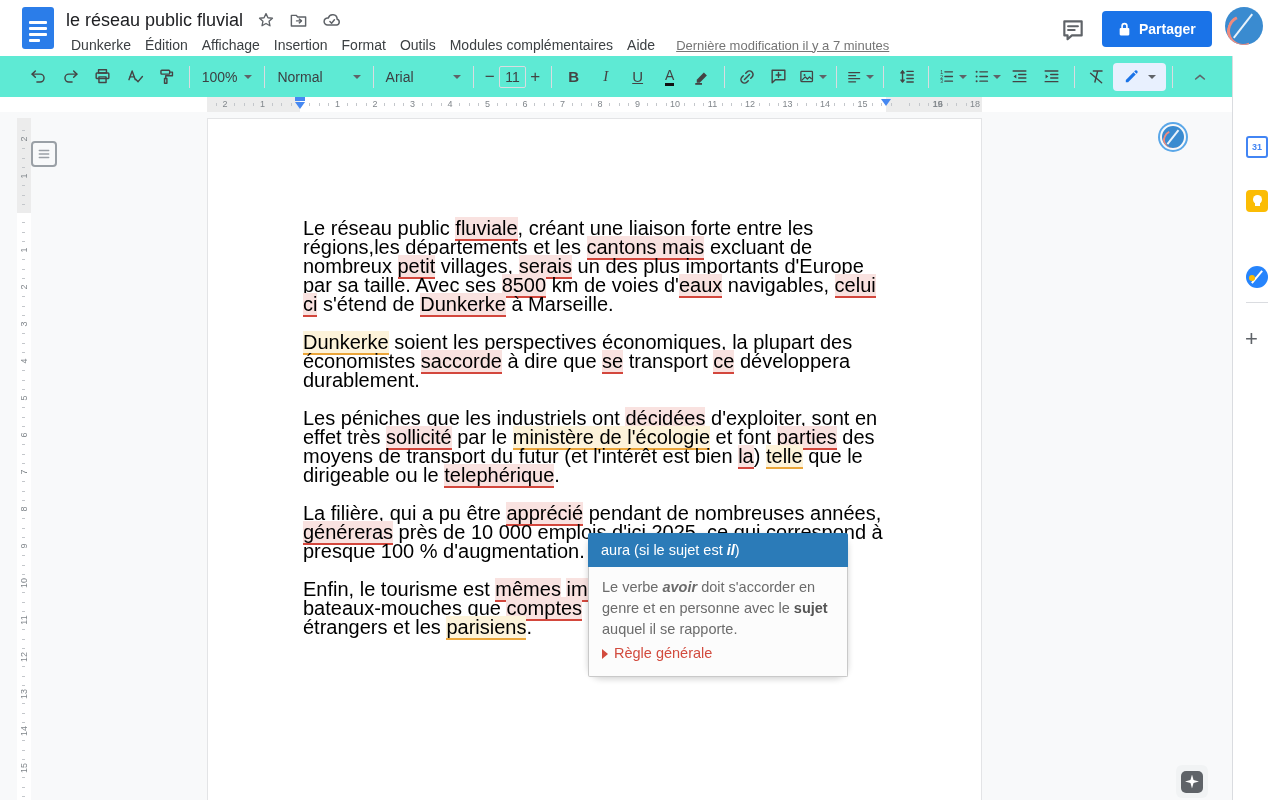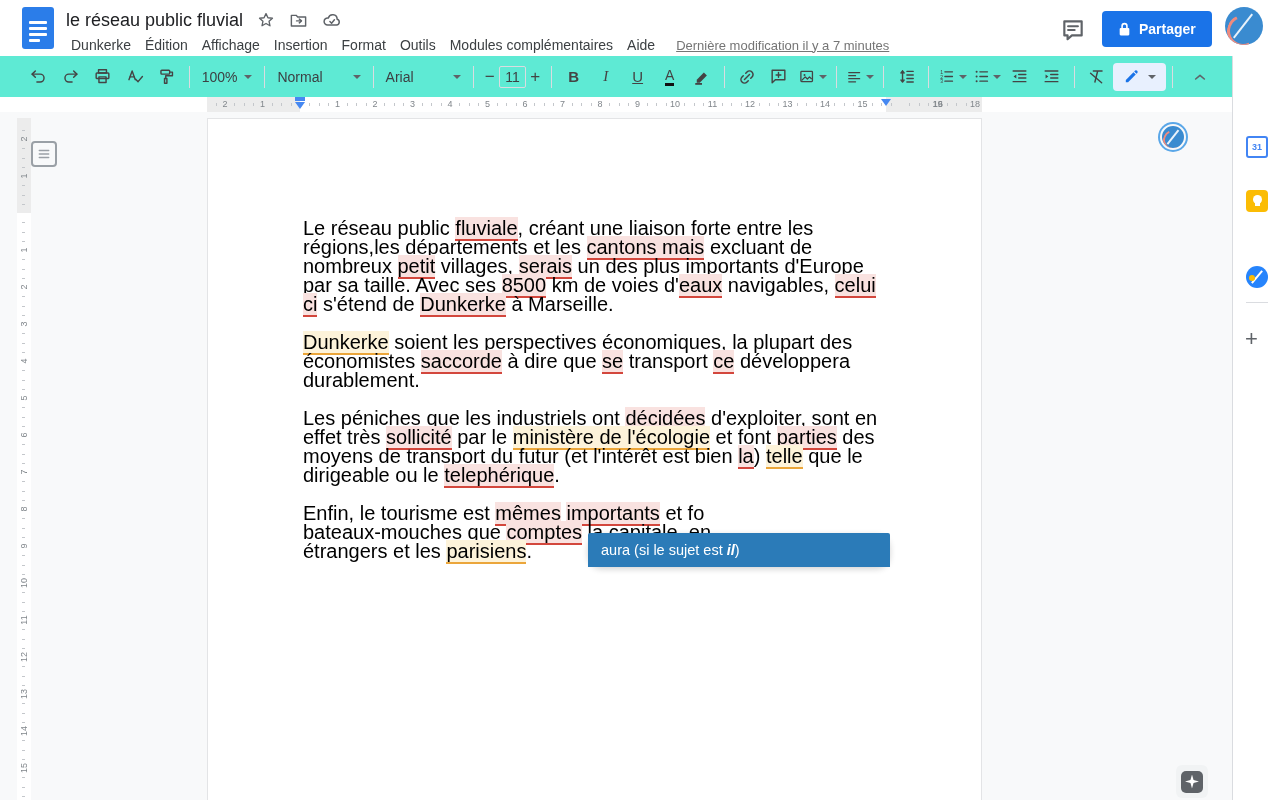--- a/index.html
+++ b/index.html
@@ -67,21 +67,21 @@
   .mk-orange{background:#fdf3da;border-bottom:2px solid #eba63b}
   .caret{display:inline-block;width:2px;height:16px;background:#000;vertical-align:-3px;margin:0 -1px}
 
   .mini-avatar{position:absolute;left:1160px;top:124px;width:22px;height:22px;border-radius:50%;background:#3a8bd0;
                border:2px solid #f8f9fa;box-shadow:0 0 0 2px #5aa7e8;overflow:hidden;cursor:pointer}
   .mini-avatar:before{content:"";position:absolute;left:10px;top:2px;width:1.6px;height:18px;background:#e8f2fb;transform:rotate(38deg)}
   .mini-avatar:after{content:"";position:absolute;left:1px;top:4px;width:16px;height:16px;border:2px solid transparent;
                border-left-color:#ef8b7e;border-bottom-color:#ef8b7e;border-radius:50%;transform:rotate(20deg)}
 
   
-  .popup{position:absolute;left:588px;top:533px;width:302px;box-shadow:0 2px 6px rgba(0,0,0,.18);border-radius:14px}
+  .popup{position:absolute;left:588px;top:533px;width:260px;box-shadow:0 2px 6px rgba(0,0,0,.18);border-radius:14px}
   .popup-head{background:#2b7bb8;color:#fff;font-size:14.5px;padding:9px 13px;border-radius:2px 2px 0 0}
   .popup-body{background:#fcfcfc;border:1px solid #c9c9c9;border-top:none;padding:10px 13px 12px;
               font-size:14.5px;line-height:21px;color:#6b6b6b;border-radius:0 0 2px 2px}
   .popup-link{margin-top:3px;color:#d24b3e;display:flex;align-items:center;gap:6px;cursor:pointer}
   .popup-link i{width:0;height:0;border-top:5px solid transparent;border-bottom:5px solid transparent;border-left:6px solid #d24b3e}
 
   
   .rail{position:absolute;left:1232px;top:56px;width:48px;height:744px;background:#fff;border-left:1px solid #dadce0}
   .rail-icn{position:absolute;left:13px;width:22px;height:22px;cursor:pointer}
   .cal{background:#fff;border:2px solid #4285f4;border-radius:3px;width:18px;height:18px;display:flex;align-items:center;justify-content:center;
@@ -487,28 +487,36 @@
   <svg class="ico" width="14" height="14" viewBox="0 0 24 24" style="stroke:#9aa0a6;stroke-width:2.6">
       <path d="M4 6h16M4 12h16M4 18h16"></path>
     </svg>
 </div>
 
 <div class="page">
   <div class="doc-text">
       <p><span>Le réseau public </span><span class="mk-red">fluviale</span><span>, créant une liaison forte entre les régions,les départements et les </span><span class="mk-red">cantons mais</span><span> excluant de nombreux </span><span class="mk-red">petit</span><span> villages, </span><span class="mk-red">serais</span><span> un des plus importants d'Europe par sa taille. Avec ses </span><span class="mk-red">8500</span><span> km de voies d'</span><span class="mk-red">eaux</span><span> navigables, </span><span class="mk-red">celui ci</span><span> s'étend de </span><span class="mk-red">Dunkerke</span><span> à Marseille.</span></p>
       <p><span class="mk-orange">Dunkerke</span><span> soient les perspectives économiques, la plupart des économistes </span><span class="mk-red">saccorde</span><span> à dire que </span><span class="mk-red">se</span><span> transport </span><span class="mk-red">ce</span><span> développera durablement.</span></p>
       <p><span>Les péniches que les industriels ont </span><span class="mk-red">décidées</span><span> d'exploiter, sont en effet très </span><span class="mk-red">sollicité</span><span> par le </span><span class="mk-orange">ministère de l'écologie</span><span> et font </span><span class="mk-red">parties</span><span> des moyens de transport du futur (et l'intérêt est bien </span><span class="mk-red">la</span><span>) </span><span class="mk-orange">telle</span><span> que le dirigeable ou le </span><span class="mk-red">telephérique</span><span>.</span></p>
+      <p><span>La filière, qui a pu être </span><span class="mk-red">apprécié</span><span> pendant de nombreuses années, </span><span class="mk-red">généreras</span><span> près de 10 000 emplois d'ici 2025, ce qui correspond à presque 100 % d'augmentation.</span></p>
       <p><span>Enfin, le tourisme est </span><span class="mk-red">mêmes</span><span> </span><span class="mk-red">importants</span><span> et fo</span><br><span>bateaux-mouches que </span><span class="mk-red">comptes</span><span> la capitale, en</span><br><span>étrangers et les </span><span class="mk-orange">parisiens</span><span>.</span></p>
     </div>
 </div>
 
 <div class="mini-avatar"></div>
 
 <div class="popup">
   <div class="popup-head"><span>aura (si le sujet est </span><span style="font-weight: 700; font-style: italic;">il</span><span>)</span></div>
+  <div class="popup-body">
+    <div><span>Le verbe </span><span style="font-weight: 700; font-style: italic;">avoir</span><span> doit s'accorder en genre et en personne avec le </span><span style="font-weight: 700; color: rgb(85, 85, 85);">sujet</span><span> auquel il se rapporte.</span></div>
+    <div class="popup-link">
+      <i></i>
+      <span>Règle générale</span>
+    </div>
+  </div>
 </div>
 
 <div class="rail">
   <div class="rail-icn cal" style="top:80px">
       <span>31</span>
     </div>
   <div class="rail-icn keep" style="top:134px"></div>
   <div class="rail-icn tasks" style="top:188px"></div>
   <div class="rail-div"></div>
   <div class="rail-plus">+</div>

